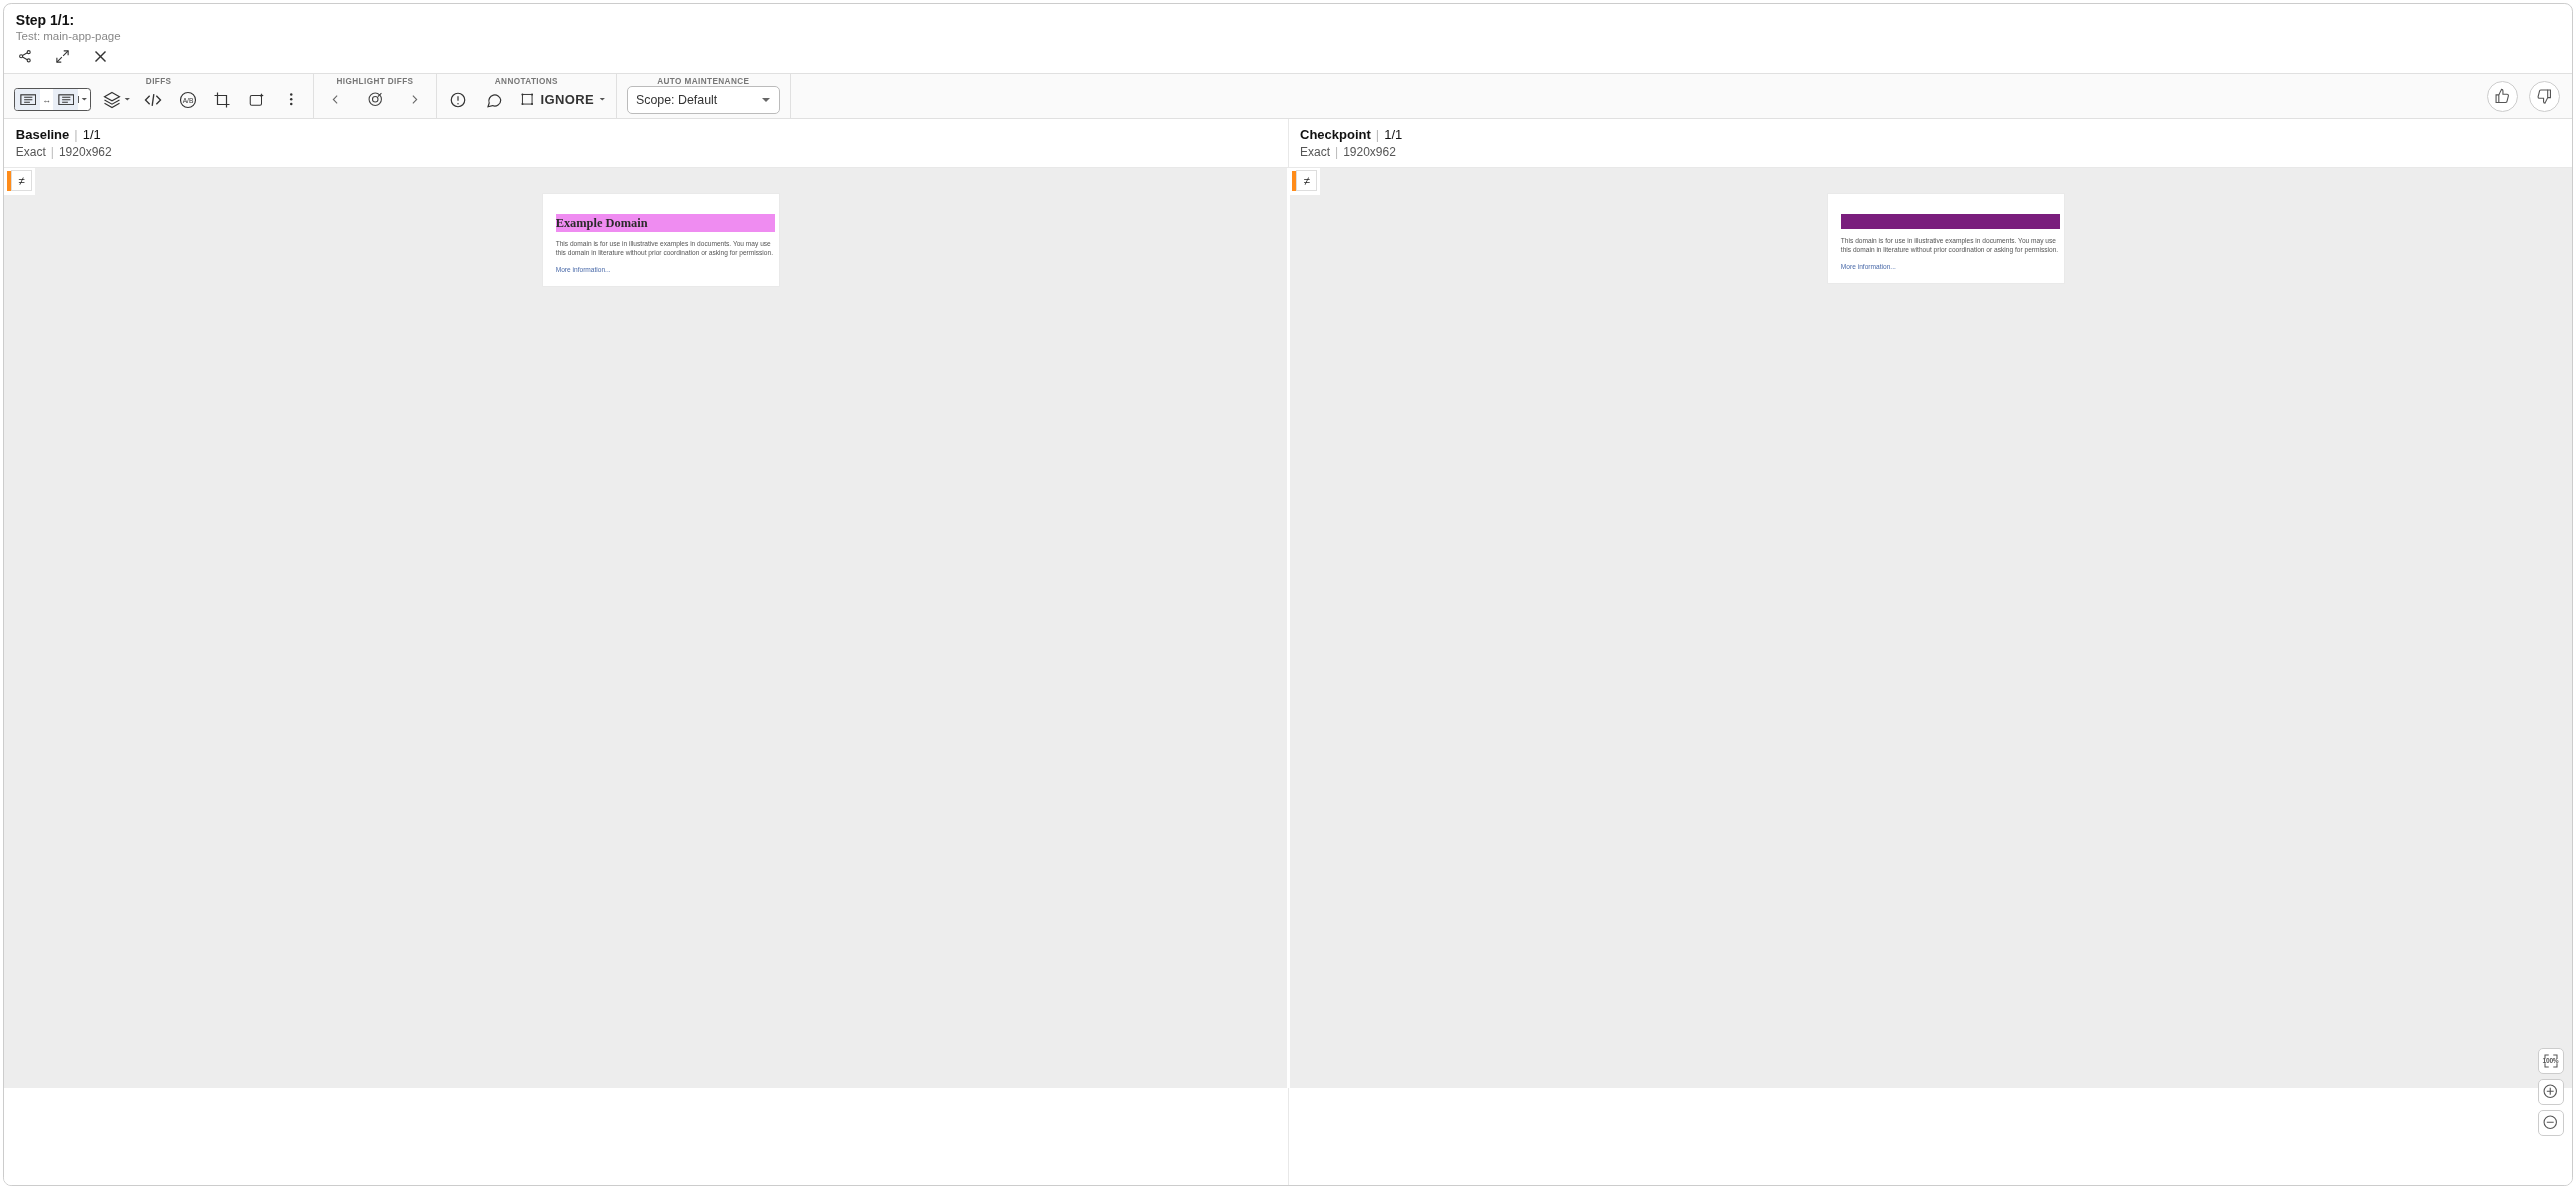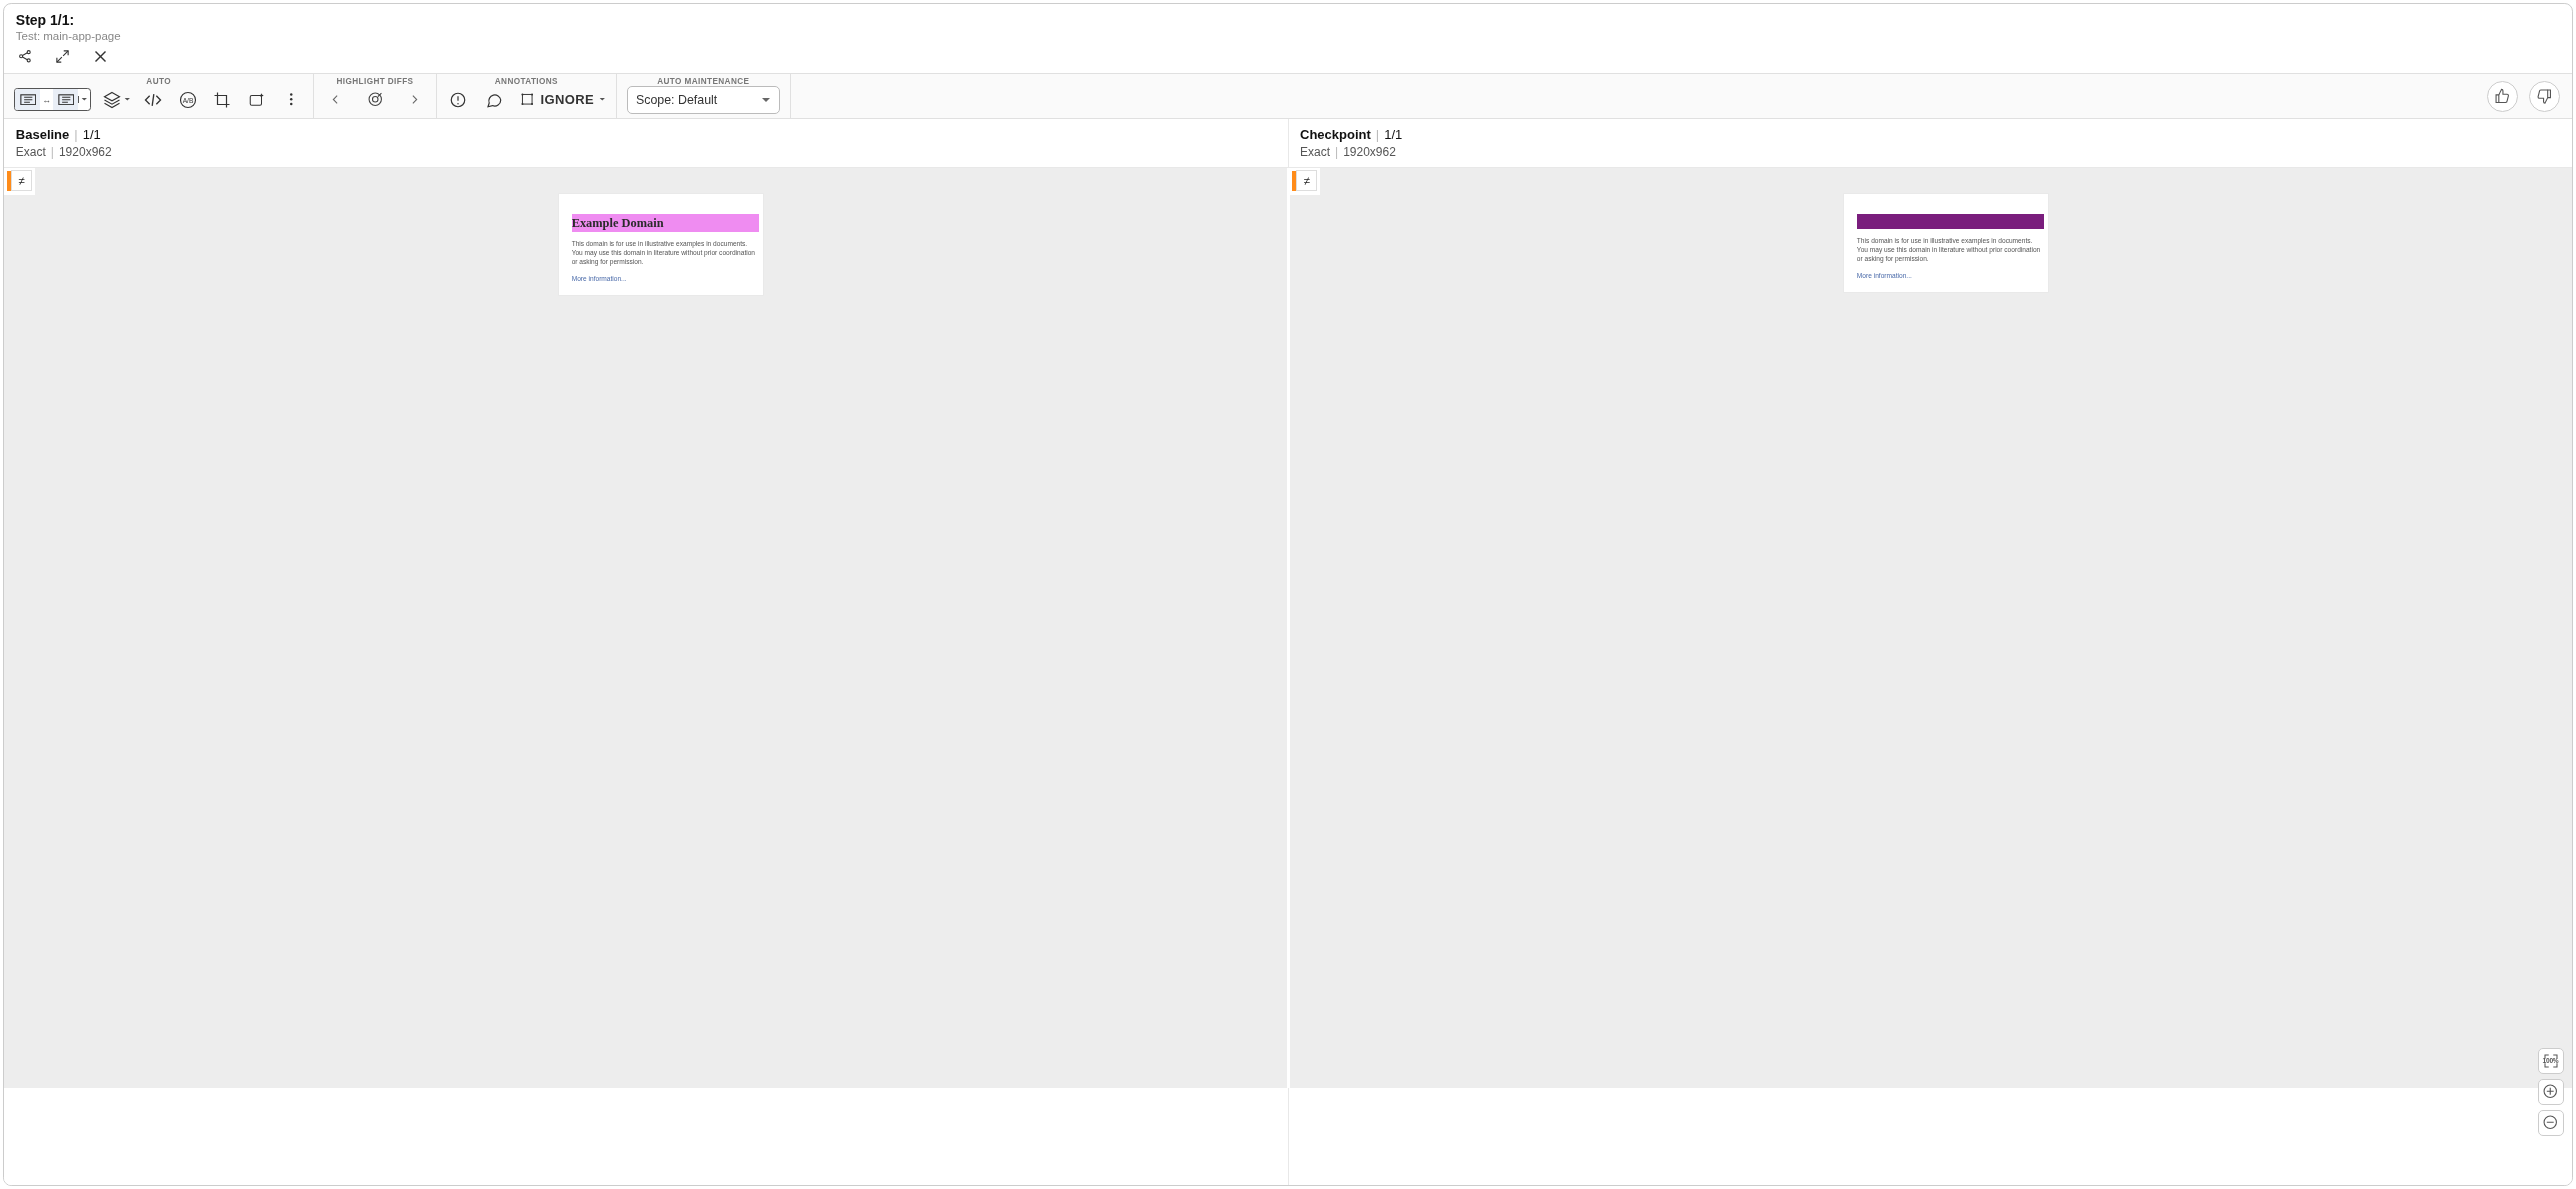--- a/index.html
+++ b/index.html
@@ -51,21 +51,21 @@
 
   
   .panes { flex:1; display:flex; background:#ededed; position:relative; min-height:0; }
   .pane { flex:1; position:relative; display:flex; align-items:flex-start; }
   .pane + .pane { border-left:3.3px solid #fff; }
   .diff-strip { background:#fff; padding:3.3px 2.5px 3.3px 2.5px; display:flex; flex-direction:column; align-items:center; gap:0; }
   .diff-orange { width:4.1px; height:20px; background:#ff8c1a; }
   .diff-neq { width:21.4px; height:21.4px; border:0.8px solid #ddd; background:#fff; display:flex; align-items:center; justify-content:center; font-size:11.5px; margin-top:-1.6px; }
   .pane-canvas { flex:1; display:flex; align-items:flex-start; justify-content:center; padding-top:26px; height:346px; }
 
-  .example-card { background:#fff; width:204px; padding:20px 4px 13px 13px; font-family: Georgia, "Times New Roman", serif; box-shadow: 0 0 0 0.8px rgba(0,0,0,0.02); }
+  .example-card { background:#fff; width:236px; padding:20px 4px 13px 13px; font-family: Georgia, "Times New Roman", serif; box-shadow: 0 0 0 0.8px rgba(0,0,0,0.02); }
   .example-title { font-size:12.4px; font-weight:700; color:#2b2b2b; }
   .hilite-pink { background:#ef8cf1; display:inline-block; padding:0.8px 1.6px 0.8px 0; width:100%; }
   .hilite-purple-block { background:#7a1e7d; height:15px; width:100%; }
   .example-body { font-size:6.6px; line-height:1.35; color:#555; margin-top:8.2px; font-family: -apple-system, Helvetica, Arial, sans-serif; }
   .example-link { font-size:6.6px; color:#4a6aa9; margin-top:8.2px; display:block; font-family: -apple-system, Helvetica, Arial, sans-serif; }
 
   
   .bottom-strip { height:97px; background:#fff; display:flex; }
   .bottom-strip > div { flex:1; }
   .bottom-strip > div + div { border-left:0.8px solid #e8e8e8; }
@@ -109,21 +109,21 @@
         <svg width="15" height="15" viewBox="0 0 24 24" fill="none" stroke="currentColor" stroke-width="2.2">
             <line x1="4" y1="4" x2="20" y2="20"></line>
             <line x1="20" y1="4" x2="4" y2="20"></line>
           </svg>
       </button>
     </div>
   </div>
 
   <div class="toolbar">
     <div class="tb-group" style="min-width:272px">
-      <div class="tb-group-label">AUTO</div>
+      <div class="tb-group-label">DIFFS</div>
       <div class="tb-group-body">
         <div class="segmented">
           <div class="seg active">
             <svg width="16.5" height="11.5" viewBox="0 0 20 14" fill="none" stroke="#333" stroke-width="1.4">
                 <rect x="1" y="1" width="18" height="12"></rect>
                 <line x1="5" y1="4" x2="15" y2="4"></line>
                 <line x1="5" y1="7" x2="15" y2="7"></line>
                 <line x1="5" y1="10" x2="12" y2="10"></line>
               </svg>
           </div>

